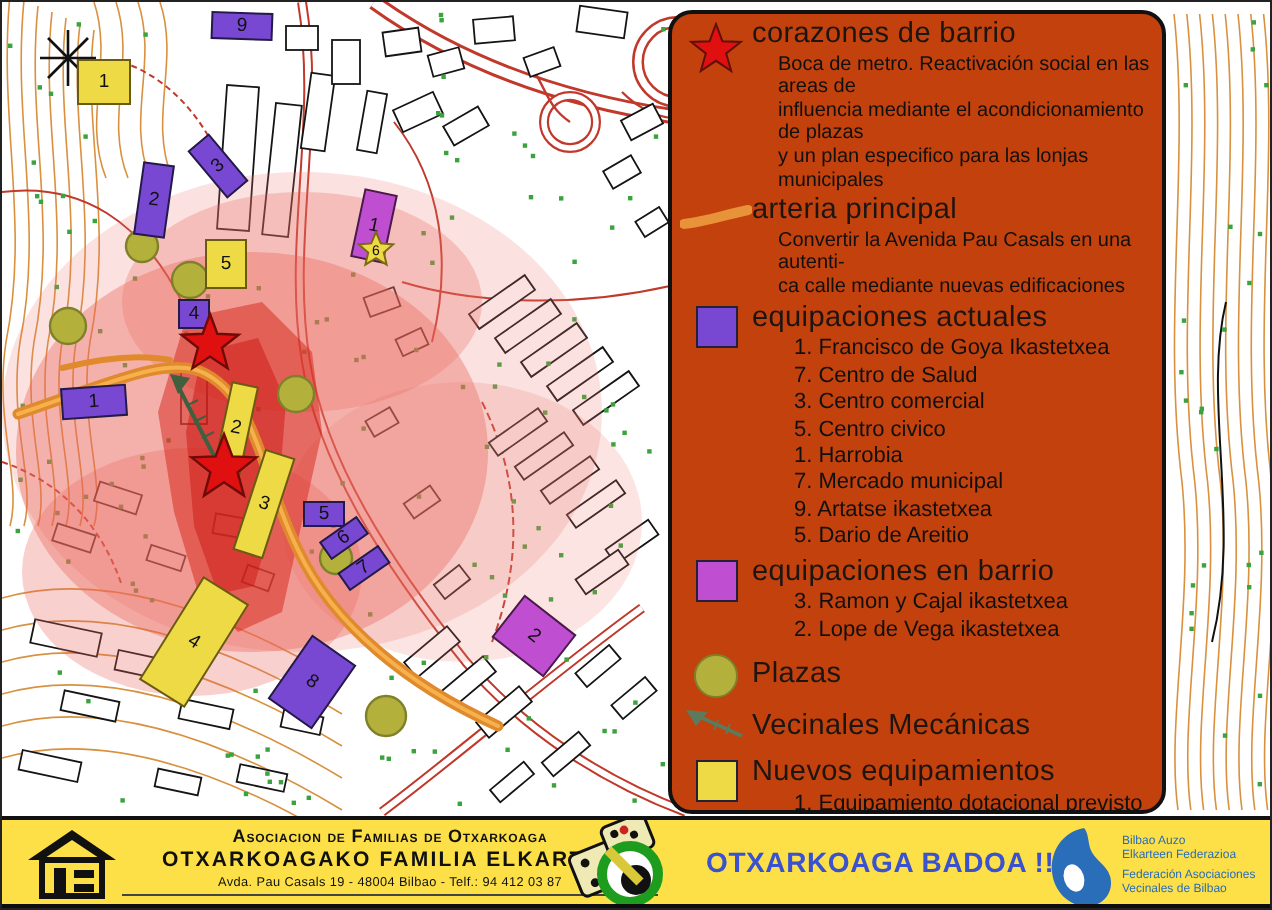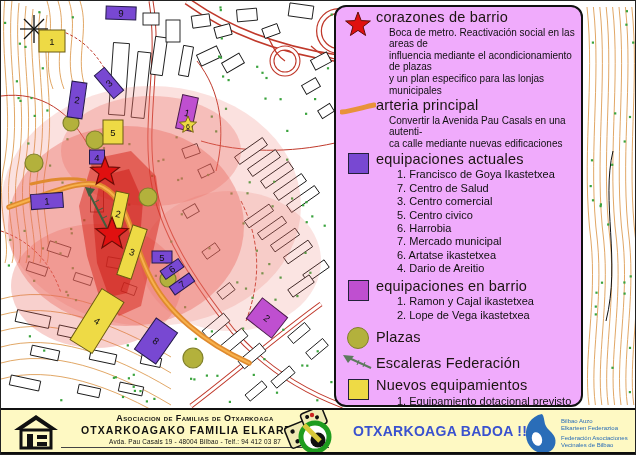--- a/index.html
+++ b/index.html
@@ -1,33 +1,33 @@
 <!DOCTYPE html>
 <html><head>
 <meta charset="utf-8">
 <style>
   html,body{margin:0;padding:0;background:#888;}
   .stage{position:relative;width:636px;height:455px;background:#fff;overflow:hidden;
          font-family:"Liberation Sans",sans-serif;border:1px solid #222;box-sizing:border-box;}
   svg.map{position:absolute;left:0;top:0;display:block;}
   
-  .legend{position:absolute;left:333px;top:4px;width:249px;height:402px;background:#f0abfc;
+  .legend{position:absolute;left:333px;top:4px;width:249px;height:402px;background:#c2410c;
           border:2px solid #111;border-radius:12px;box-sizing:border-box;
           padding:3px 6px 2px 4px;overflow:hidden;}
   .legend-section{display:flex;align-items:flex-start;margin:0 0 1px 0;}
   .legend-section.center{align-items:center;margin:2px 0;}
   .licon-col{flex:0 0 36px;display:flex;justify-content:center;align-items:center;padding-top:1px;}
   .lcontent{flex:1;min-width:0;}
   .ltitle{font-size:14.5px;line-height:1.08;color:#1c1512;letter-spacing:.2px;}
   .ldesc{font-size:10px;line-height:1.16;color:#101010;white-space:pre-line;margin:1px 0 1px 13px;}
   .litems{list-style:none;margin:1px 0 2px 16px;padding:0 0 0 5px;font-size:11px;line-height:1.22;color:#101010;}
   .sq{width:21px;height:21px;border:1.5px solid #23203a;box-sizing:border-box;}
   .circ{width:22px;height:22px;border-radius:50%;border:1.5px solid #80802a;box-sizing:border-box;}
   
-  .footer{position:absolute;left:0;top:407px;width:636px;height:44px;background:#fef9c3;
+  .footer{position:absolute;left:0;top:407px;width:636px;height:44px;background:#fde047;
           border-top:2px solid #111;}
   .blackbar{position:absolute;left:0;top:451px;width:636px;height:4px;background:#0d0d0d;}
   .house{position:absolute;left:12px;top:3px;}
   .assoc{position:absolute;left:60px;top:3px;width:268px;text-align:center;color:#111;}
   .assoc-l1{font-size:9px;font-weight:bold;font-variant:small-caps;letter-spacing:.4px;}
   .assoc-l2{font-size:10.5px;font-weight:bold;letter-spacing:1.1px;margin-top:1px;}
   .assoc-l3{font-size:6.4px;letter-spacing:.2px;margin-top:2px;padding-bottom:2px;
             border-bottom:1px solid #444;}
   .dicelogo{position:absolute;left:281px;top:0px;}
   .slogan{position:absolute;left:352px;top:13px;font-size:14px;font-weight:bold;letter-spacing:.3px;}
@@ -460,37 +460,37 @@
             <div class="sq" style="background: rgb(120, 72, 210);"></div>
           </div>
         </div>
         <div class="lcontent">
           <div class="ltitle">equipaciones actuales</div>
           <ul class="litems">
             <li>1. Francisco de Goya Ikastetxea</li>
             <li>7. Centro de Salud</li>
             <li>3. Centro comercial</li>
             <li>5. Centro civico</li>
-            <li>6. Harrobia</li>
+            <li>1. Harrobia</li>
             <li>7. Mercado municipal</li>
-            <li>6. Artatse ikastetxea</li>
-            <li>4. Dario de Areitio</li>
+            <li>9. Artatse ikastetxea</li>
+            <li>5. Dario de Areitio</li>
           </ul>
         </div>
       </div>
       <div class="legend-section">
         <div class="licon-col">
           <div>
             <div class="sq" style="background: rgb(191, 79, 208);"></div>
           </div>
         </div>
         <div class="lcontent">
           <div class="ltitle">equipaciones en barrio</div>
           <ul class="litems">
-            <li>1. Ramon y Cajal ikastetxea</li>
+            <li>3. Ramon y Cajal ikastetxea</li>
             <li>2. Lope de Vega ikastetxea</li>
           </ul>
         </div>
       </div>
       <div class="legend-section center">
         <div class="licon-col">
           <div>
             <div class="circ" style="background: rgb(179, 177, 60);"></div>
           </div>
         </div>
@@ -501,21 +501,21 @@
       <div class="legend-section center">
         <div class="licon-col">
           <div><svg width="34" height="20" viewBox="0 0 34 20">
               <line x1="30" y1="16" x2="8" y2="6" stroke="#5d7a5d" stroke-width="2"></line>
               <polygon points="2,3 13,4 7,11" fill="#5d7a5d"></polygon>
               <line x1="16" y1="13" x2="18" y2="8" stroke="#5d7a5d" stroke-width="1"></line>
               <line x1="22" y1="15" x2="24" y2="10" stroke="#5d7a5d" stroke-width="1"></line>
             </svg></div>
         </div>
         <div class="lcontent">
-          <div class="ltitle">Escaleras Federación</div>
+          <div class="ltitle">Vecinales Mecánicas</div>
         </div>
       </div>
       <div class="legend-section">
         <div class="licon-col">
           <div>
             <div class="sq" style="background: rgb(238, 218, 69);"></div>
           </div>
         </div>
         <div class="lcontent">
           <div class="ltitle">Nuevos equipamientos</div>

